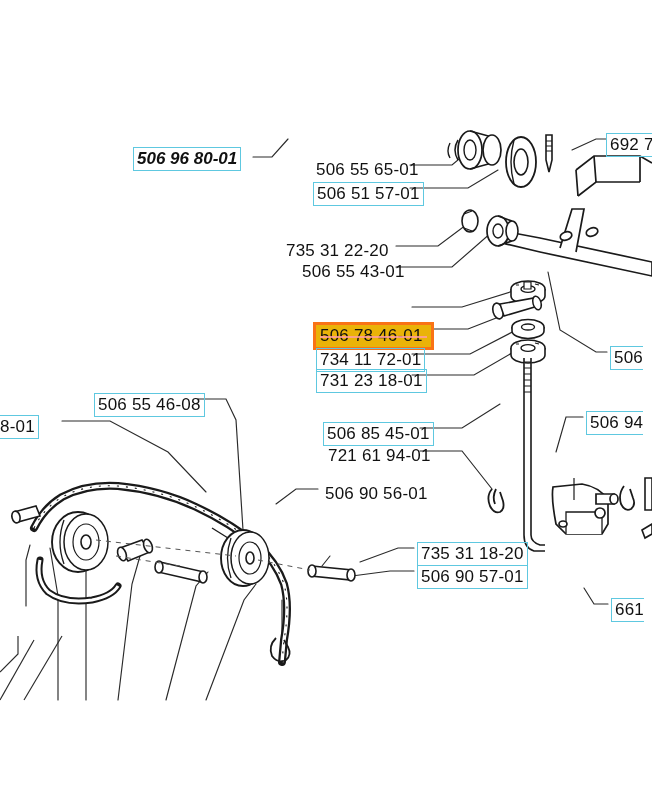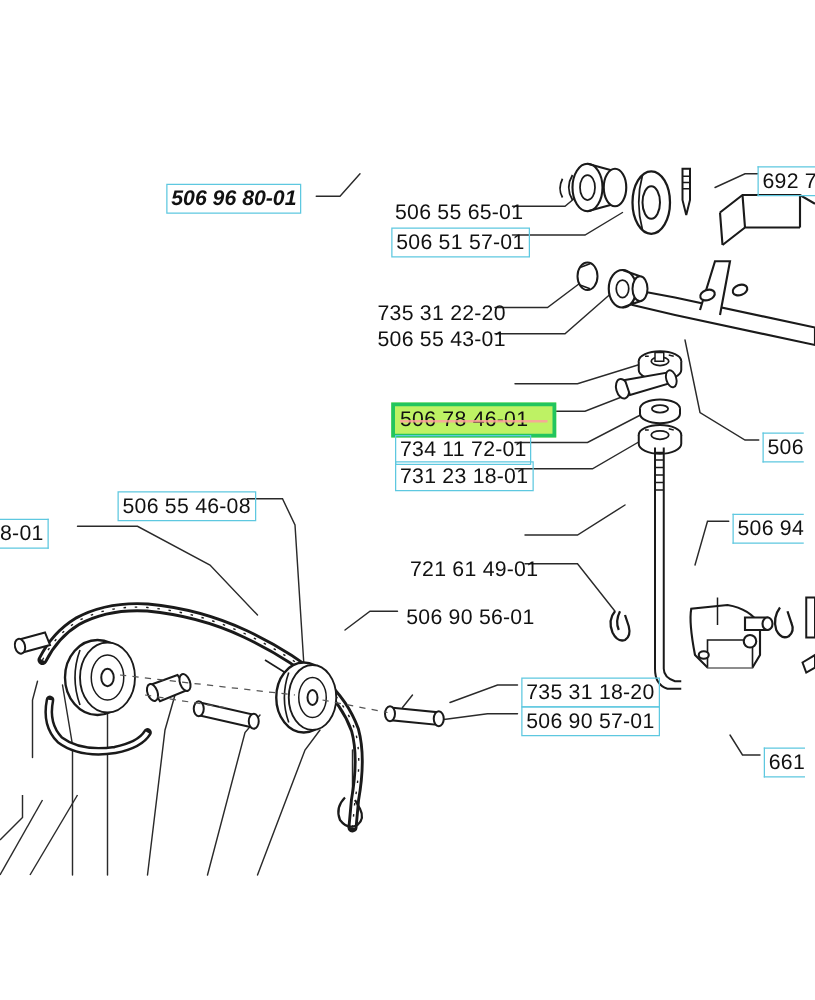--- a/index.html
+++ b/index.html
@@ -5,22 +5,22 @@
   html,body{margin:0;padding:0;background:#ffffff;}
   body{width:652px;height:800px;position:relative;overflow:hidden;
        font-family:"Liberation Sans",sans-serif;}
   #stage{position:absolute;left:0;top:0;width:652px;height:708px;}
   #art{position:absolute;left:0;top:0;width:652px;height:800px;}
 
   .lbl{position:absolute;white-space:nowrap;color:#111;
        font-family:"Liberation Sans",sans-serif;font-size:17px;
        letter-spacing:.2px;line-height:19px;padding:1px 3px 2px 3px;}
   .lbl.boxed{border:1.6px solid #5ec8e0;background:transparent;}
-  .lbl.hl{border:3px solid #22c55e;background:#bef264;color:#111;
-          padding:1px 19px 2px 4px;}
+  .lbl.hl{border:3px solid #f97316;background:#eab308;color:#111;
+          padding:1px 8px 2px 4px;}
   .lbl.hl .strike{position:absolute;left:4px;right:4px;top:50%;
           height:2px;background:#ff9d9d;opacity:.85;pointer-events:none;}
   .lbl.bold{font-weight:bold;font-style:italic;letter-spacing:0;}
   .lbl.clipL{border-left:none;padding-left:0;}
   .lbl.clipR{border-right:none;padding-right:0;}
 </style>
 </head>
 <body>
 
 <div id="stage">
@@ -220,21 +220,21 @@
   </svg>
 
   <div class="lbl bold boxed" style="left:133px;top:147px;">506 96 80-01</div>
 
   <div class="lbl" style="left:313px;top:159px;">506 55 65-01</div>
 
   <div class="lbl boxed" style="left:313px;top:182px;">506 51 57-01</div>
 
   <div class="lbl boxed clipR" style="left:606px;top:133px;">692 7</div>
 
-  <div class="lbl" style="left:299px;top:240px;text-align:right;">735 31 22-20</div>
+  <div class="lbl" style="left:283px;top:240px;text-align:right;">735 31 22-20</div>
 
   <div class="lbl" style="left:299px;top:261px;">506 55 43-01</div>
 
 
   <div class="lbl hl" style="left:313px;top:322px;">
     <span>506 78 46-01</span>
     <span class="strike"></span>
   </div>
 
   <div class="lbl boxed" style="left:316px;top:348px;">734 11 72-01</div>
@@ -242,22 +242,23 @@
   <div class="lbl boxed" style="left:316px;top:369px;text-align:right;">731 23 18-01</div>
 
   <div class="lbl boxed clipR" style="left:610px;top:346px;">506</div>
 
   <div class="lbl boxed clipL" style="left:0px;top:415px;">8-01</div>
 
   <div class="lbl boxed" style="left:94px;top:393px;">506 55 46-08</div>
 
   <div class="lbl boxed clipR" style="left:586px;top:411px;">506 94</div>
 
-
-  <div class="lbl" style="left:325px;top:445px;">721 61 49-01</div>
+  <div class="lbl boxed" style="left:323px;top:422px;">506 85 45-01</div>
+
+  <div class="lbl" style="left:325px;top:445px;">721 61 94-01</div>
 
   <div class="lbl" style="left:322px;top:483px;">506 90 56-01</div>
 
   <div class="lbl boxed" style="left:417px;top:542px;">735 31 18-20</div>
 
   <div class="lbl boxed" style="left:417px;top:565px;">506 90 57-01</div>
 
   <div class="lbl boxed clipR" style="left:611px;top:598px;">661</div>
 
 </div>

